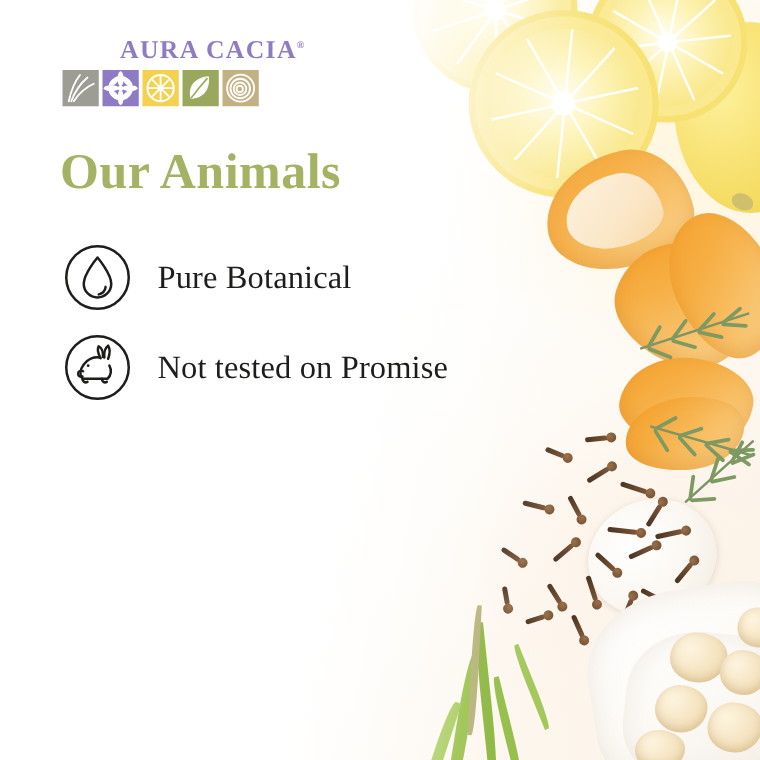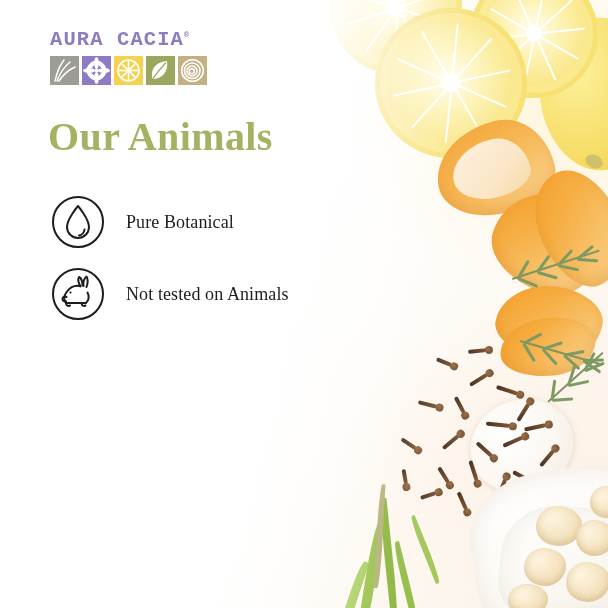--- a/index.html
+++ b/index.html
@@ -125,27 +125,28 @@
     background:radial-gradient(ellipse at 35% 32%,#fdf4e0 0%,#f6e6c5 45%,#eed9aa 100%);
     box-shadow:inset 0 -3px 7px rgba(190,160,110,.45);
   }
 
   
   .content{position:absolute;inset:0;}
 
   
   .logo{position:absolute;left:50px;top:30px;}
   .wordmark{
-    font-family:Liberation Mono, monospace;
+    font-family:Liberation Serif, serif;
     font-weight:bold;
     font-size:20.5px;
     letter-spacing:1.1px;
     color:#8f7bc0;
     line-height:1;
     white-space:nowrap;
+    margin-left:46px;
   }
   .wordmark sup{font-size:8px;vertical-align:super;letter-spacing:0;}
   .logo-tiles{display:flex;gap:3px;margin-top:5px;}
   .tile{width:29px;height:29px;position:relative;overflow:hidden;}
 
   
   .title{
     position:absolute;left:48px;top:117px;
     font-family:"Liberation Serif", serif;
     font-weight:bold;
@@ -161,21 +162,21 @@
     display:flex;align-items:center;
     height:72px;
   }
   .p-icon{
     width:56px;height:56px;flex:0 0 56px;
     position:relative;
   }
   .p-label{
     margin-left:20px;
     font-family:"Liberation Serif", serif;
-    font-size:18px;
+    font-size:26px;
     color:#1d1d1b;
     letter-spacing:.1px;
     white-space:nowrap;
   }
 </style>
 </head>
 <body>
 
 <div id="page">
 
@@ -490,18 +491,18 @@
               <path d="M30 20 C25 19, 20 21.5, 17 25.5 C14 29.5, 13.5 34, 16 37 L36 37 C39 34.5, 39.5 30, 37.5 26.5"></path>
               <path d="M30.5 20.5 C28.5 17, 27.5 13.5, 29 11 C31 12, 32.5 15.5, 32.5 19.5"></path>
               <path d="M33.5 20 C33 16, 34 12.5, 36.5 10.5 C38 13, 38 17, 36.5 21"></path>
               <path d="M16 37 C16 39.5, 18 40.5, 20 39.5"></path>
               <path d="M31.5 37 C31.5 39.5, 33.5 40.5, 35.5 39.5"></path>
               <path d="M16.5 31 C14.5 30, 12.5 31, 12.5 33 C12.5 34.8, 14 35.8, 16 35.2"></path>
             </g>
             <circle cx="20.5" cy="26.5" r="1.1" fill="#1d1d1b"></circle>
           </svg>
         </div>
-        <div class="p-label">Not tested on Animals</div>
+        <div class="p-label">Not tested on Promise</div>
       </div>
 
     </div>
   </div>
 </div>
 
 </body></html>

